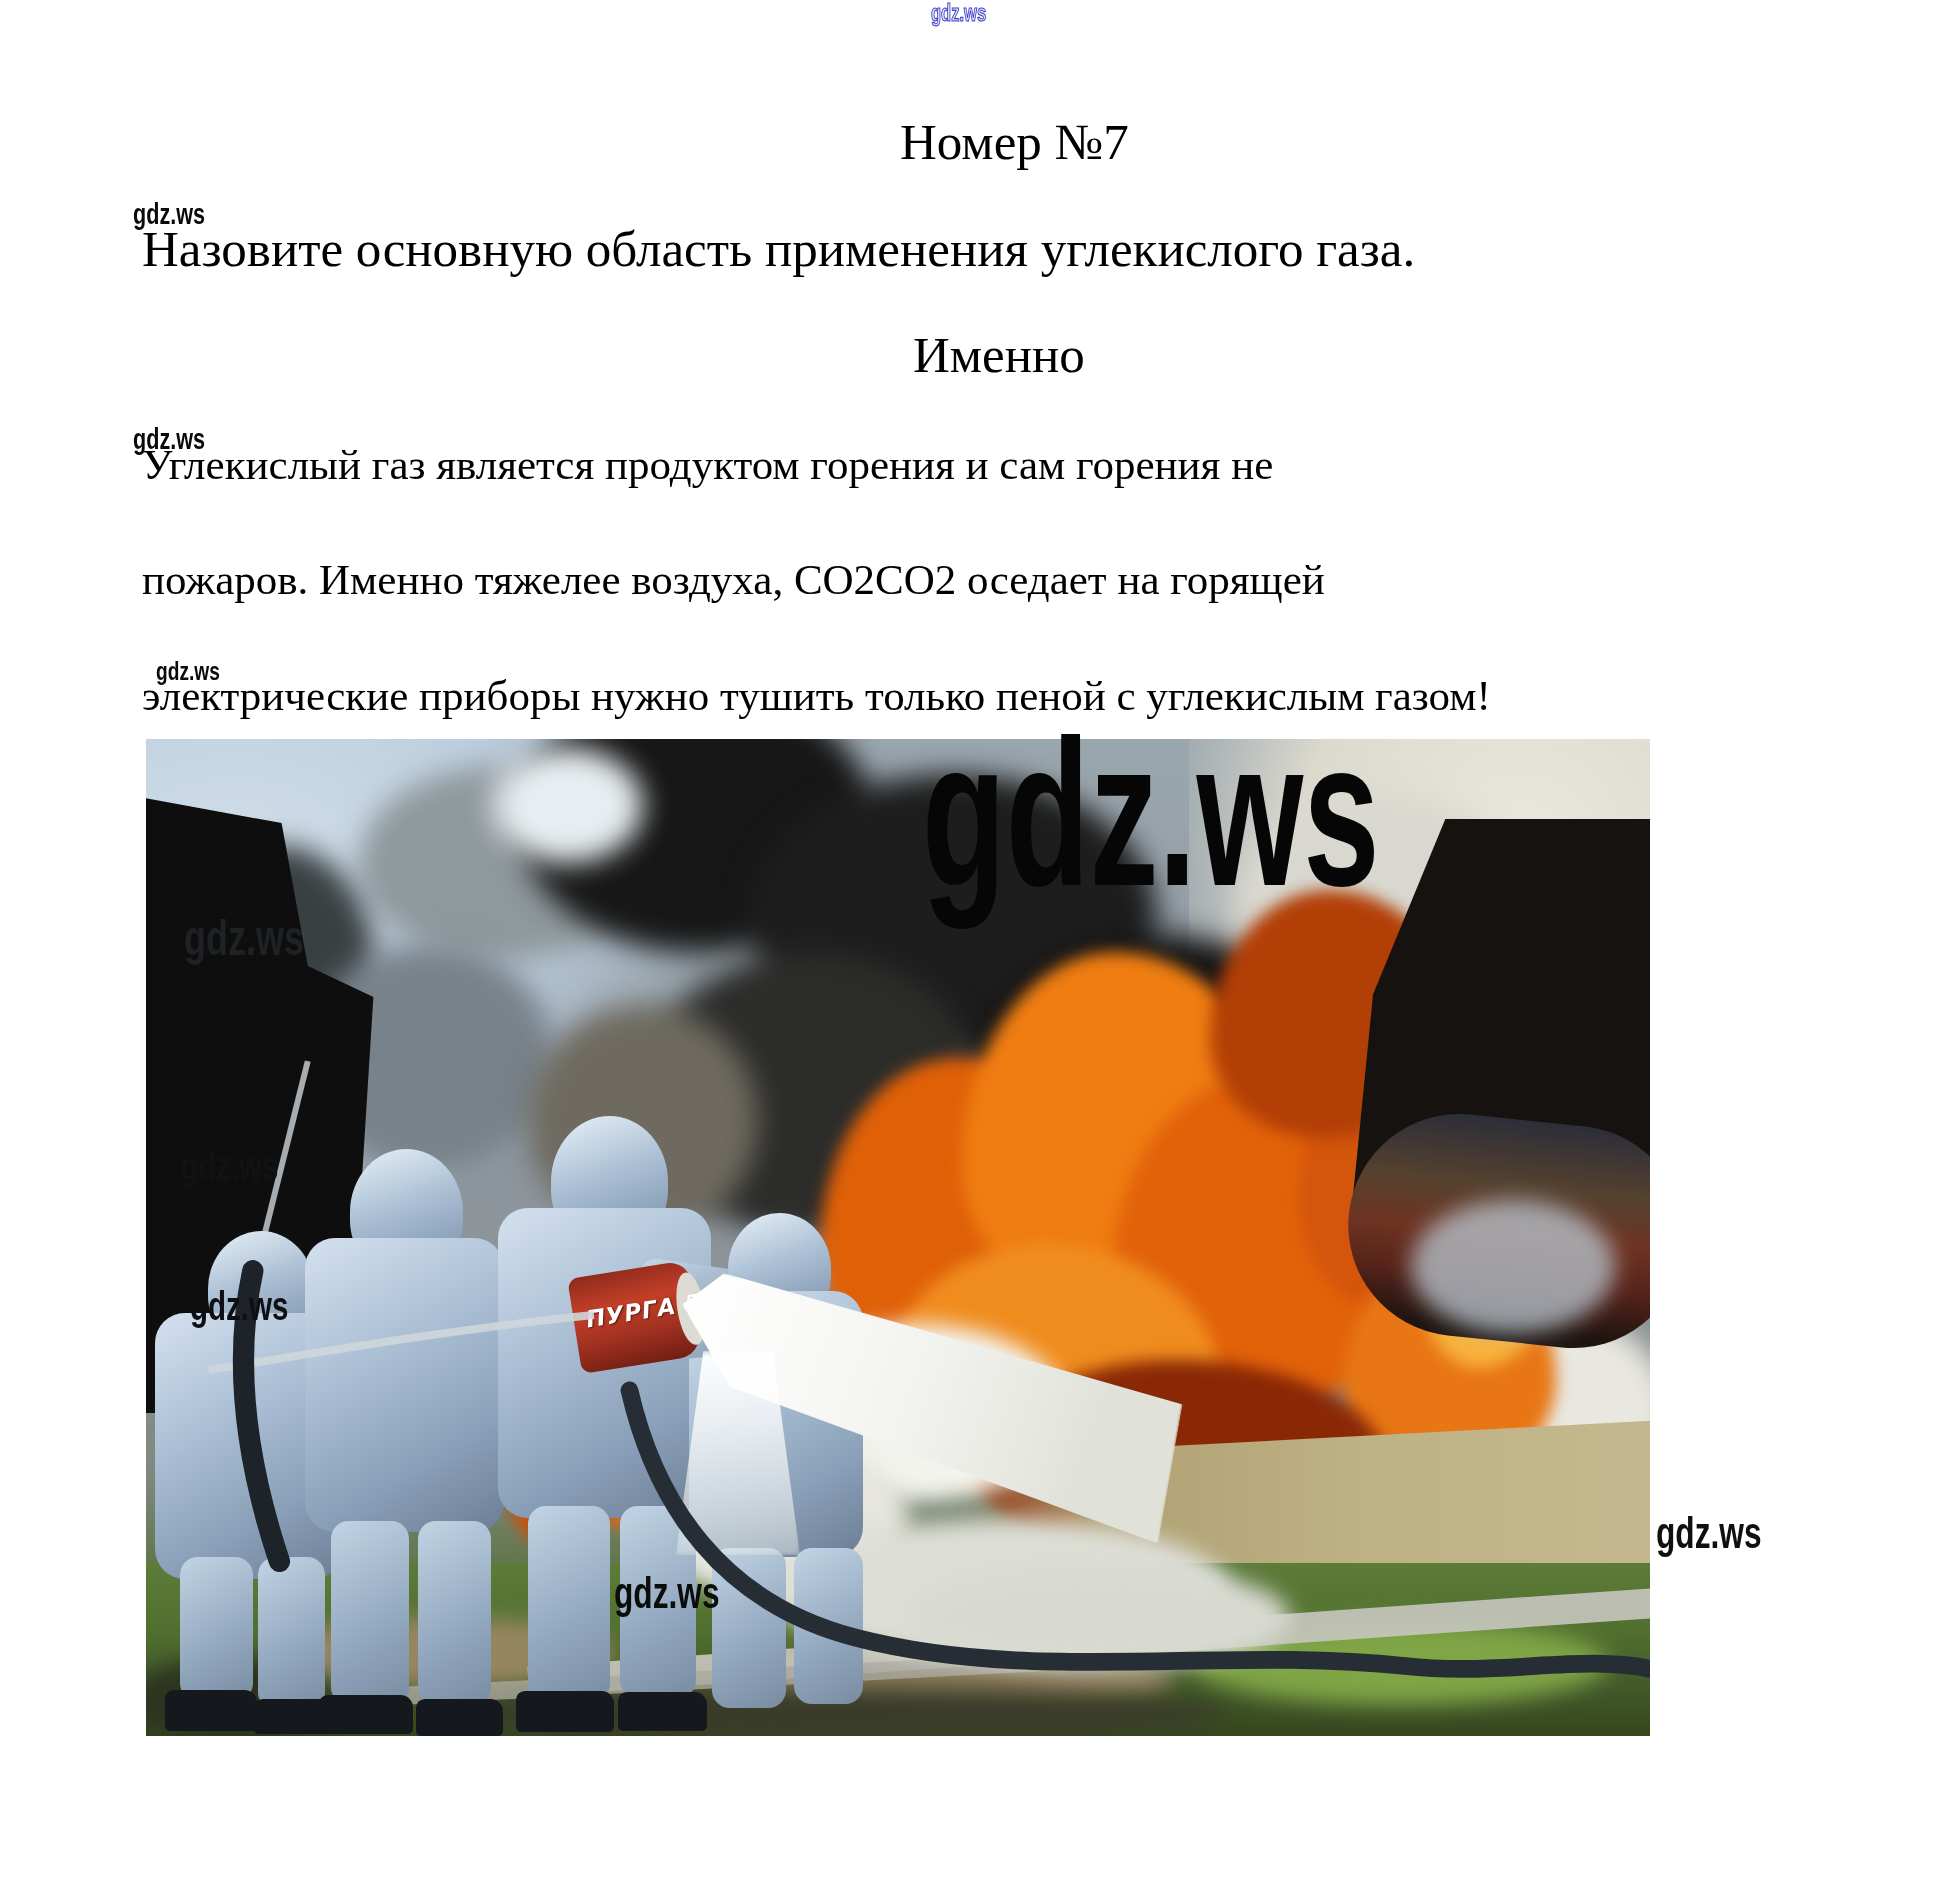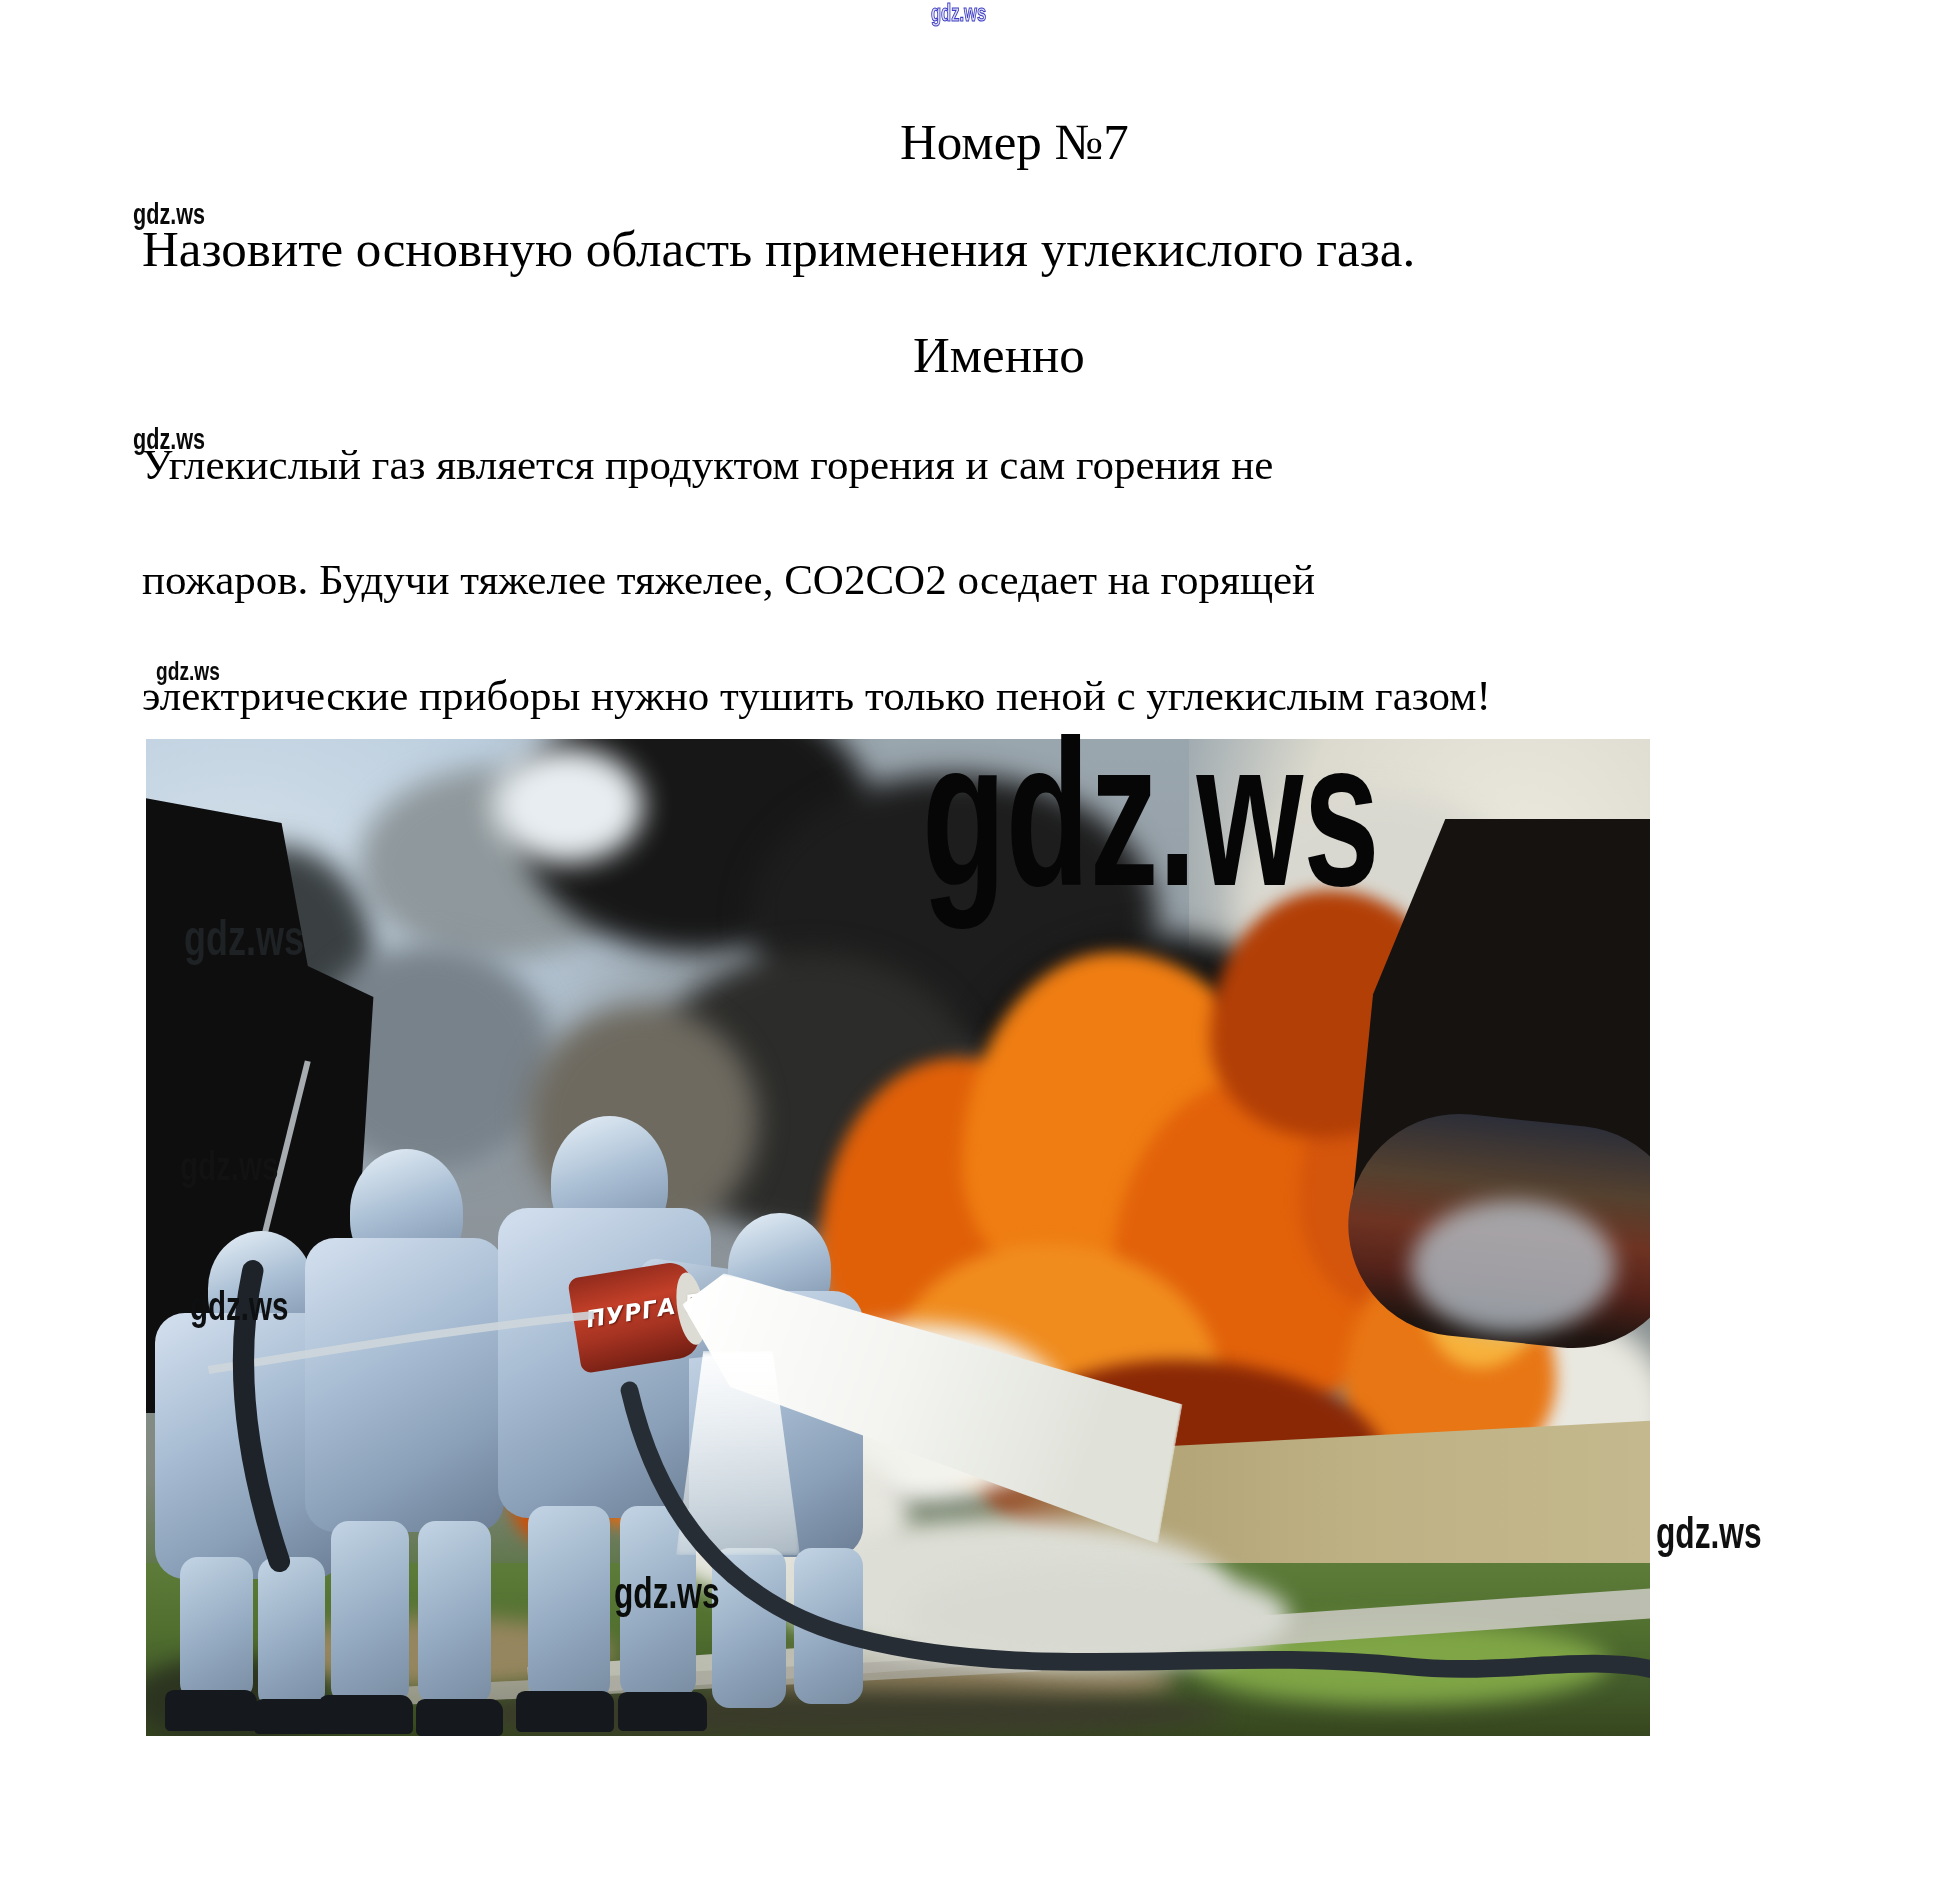--- a/index.html
+++ b/index.html
@@ -49,21 +49,21 @@
 
   <div class="wm" style="left:133px;top:199px;font-size:30px;color:#0a0a0a;">gdz.ws</div>
 
   <div class="serif abs" style="left:142px;top:220px;font-size:51px;">Назовите основную область применения углекислого газа.</div>
 
   <div class="serif abs" style="left:913px;top:326px;font-size:51px;">Именно</div>
 
   <div class="wm" style="left:133px;top:424px;font-size:30px;color:#0a0a0a;">gdz.ws</div>
 
   <div class="serif doc-line" style="top:436px;">Углекислый газ является продуктом горения и сам горения не</div>
-  <div class="serif doc-line" style="top:551px;">пожаров. Будучи тяжелее тяжелее, CO2CO2 оседает на горящей</div>
+  <div class="serif doc-line" style="top:551px;">пожаров. Именно тяжелее воздуха, CO2CO2 оседает на горящей</div>
   <div class="wm" style="left:156px;top:658px;font-size:26.6px;color:#0a0a0a;z-index:3;">gdz.ws</div>
   <div class="serif doc-line" style="top:667px;z-index:2;">электрические приборы нужно тушить только пеной с углекислым газом!</div>
 
   <div id="photo">
 
     <div class="abs" style="left:0;top:0;width:550px;height:479px;
          background:radial-gradient(ellipse at 16% 28%,#d2dfe9 0%,#bccede 46%,rgba(188,206,222,0) 74%);"></div>
 
     <div class="abs" style="right:0;top:0;width:461px;height:532px;
          background:radial-gradient(ellipse at 72% 26%,#eceade 0%,#dcdace 48%,rgba(220,218,206,0) 78%);"></div>

